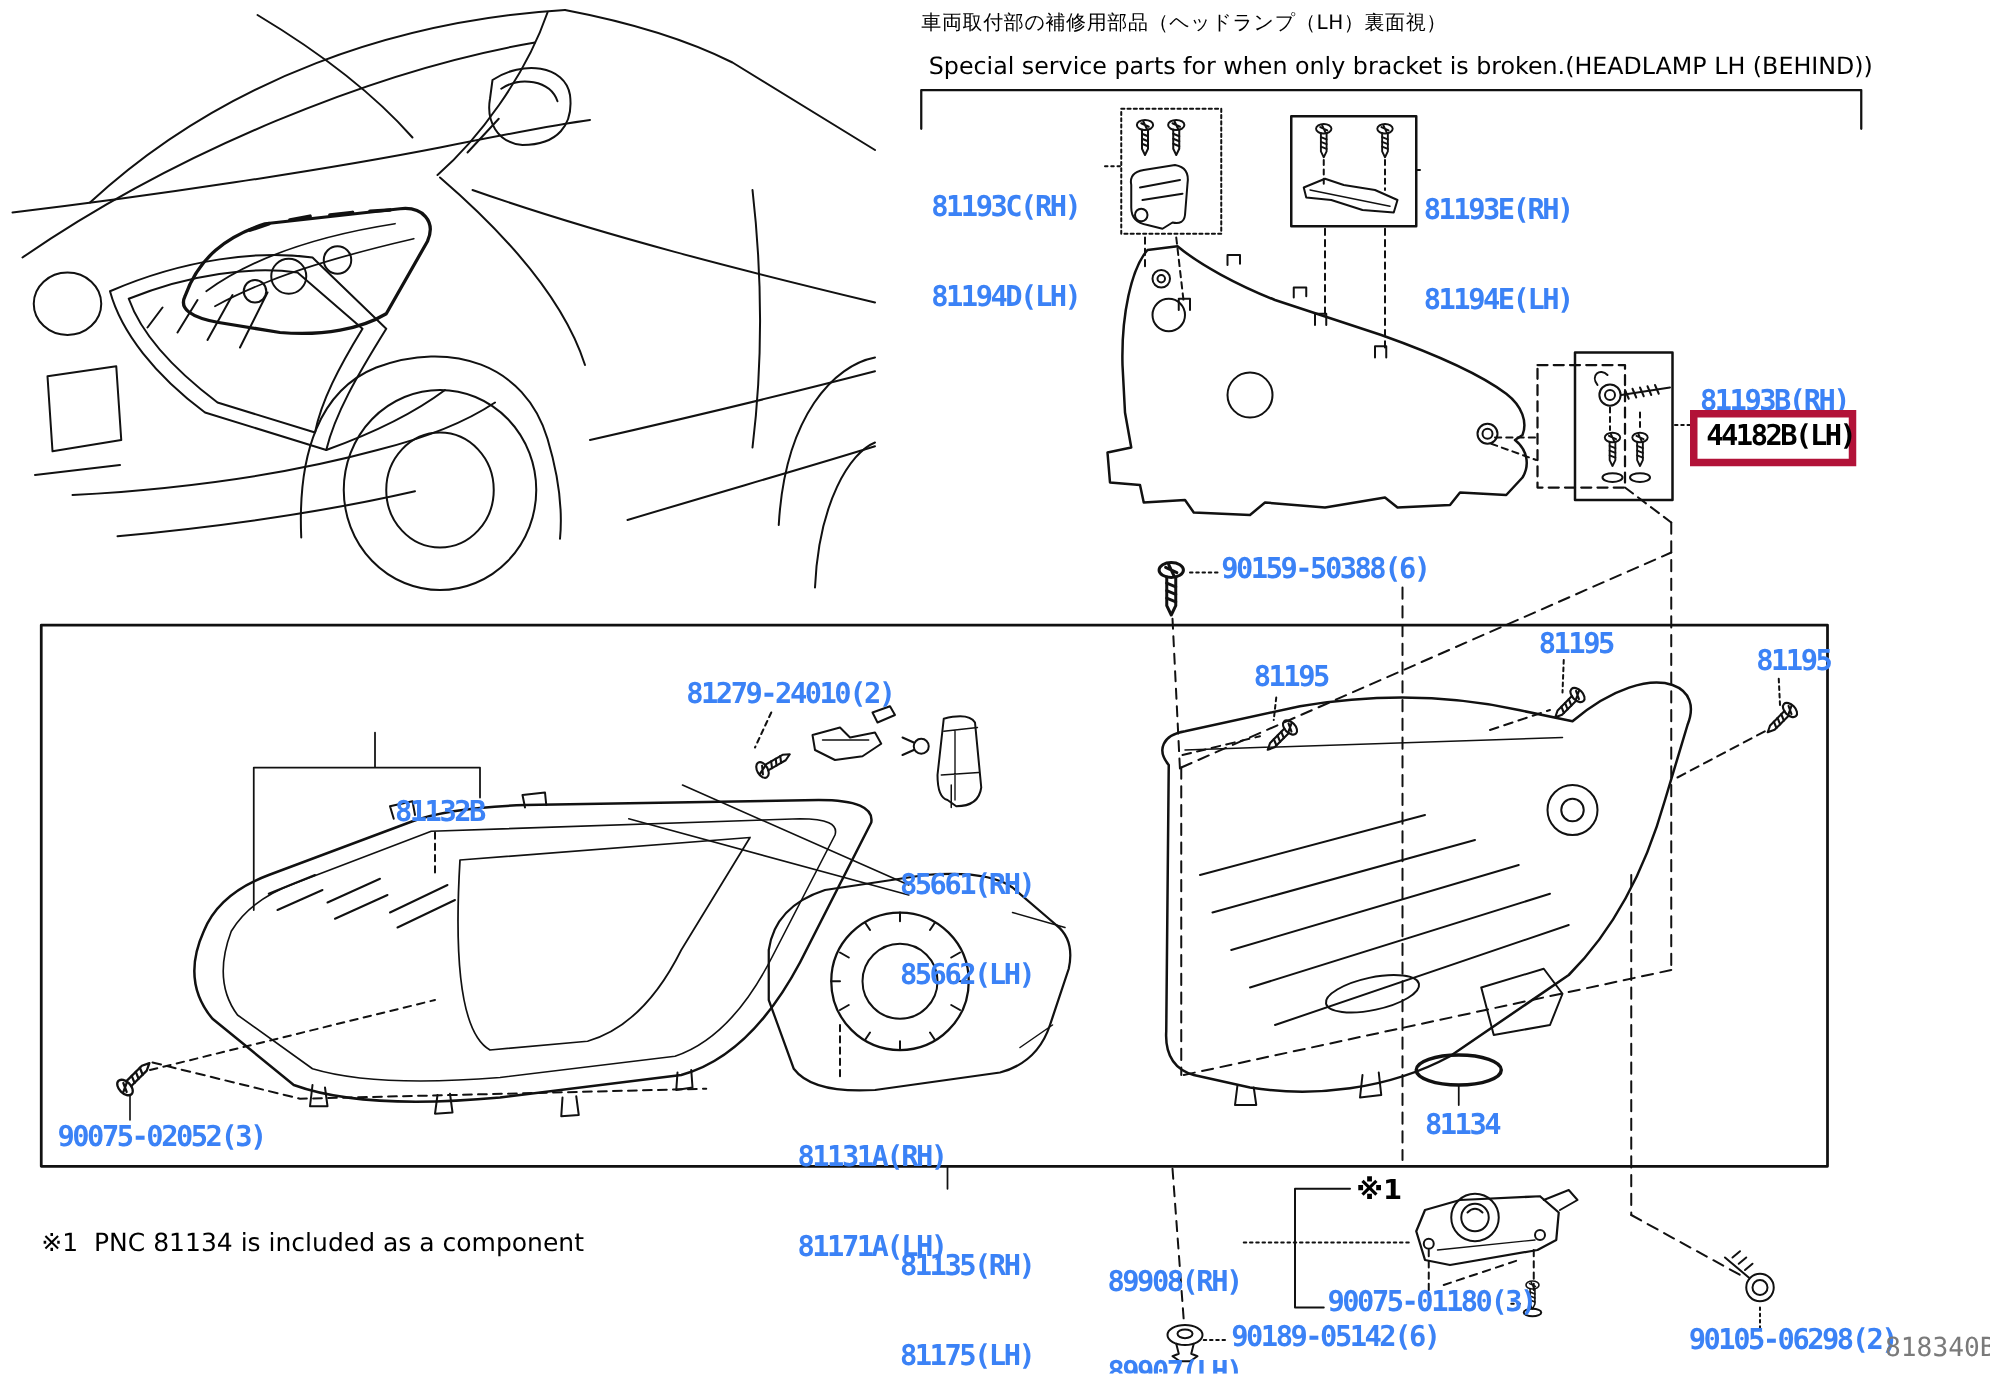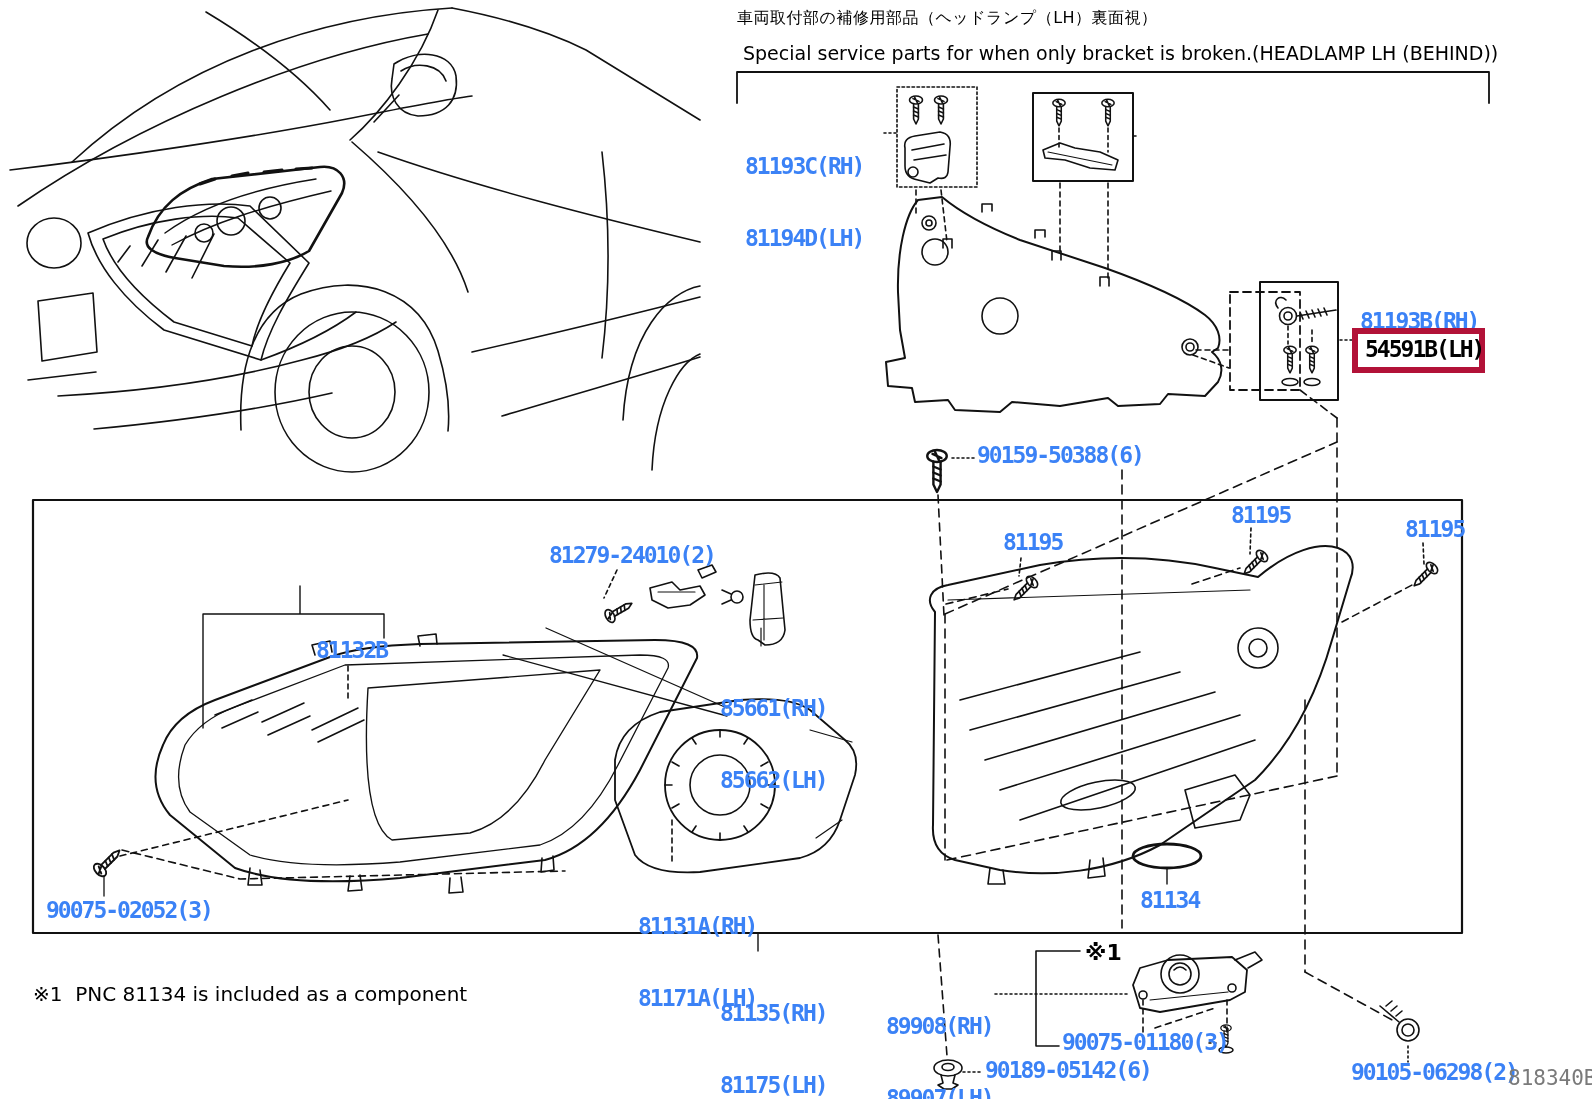--- a/index.html
+++ b/index.html
@@ -269,24 +269,28 @@
 </svg>
 
   <div class="jp" style="left:737px;top:8px;">車両取付部の補修用部品（ヘッドランプ（LH）裏面視）</div>
   <div class="en" style="left:743px;top:42px;">Special service parts for when only bracket is broken.(HEADLAMP LH (BEHIND))</div>
 
   <div class="pn" style="left:745px;top:106px;">
     <div>81193C(RH)</div>
     <div>81194D(LH)</div>
   </div>
 
+  <div class="pn" style="left:1139px;top:108px;">
+    <div>81193E(RH)</div>
+    <div>81194E(LH)</div>
+  </div>
 
   <div class="pn" style="left:1360px;top:309px;z-index:1;">81193B(RH)</div>
   <div id="hlbox" style="border-color: rgb(178, 18, 56);">
-    <div class="pn-in">54591B(LH)</div>
+    <div class="pn-in">44182B(LH)</div>
   </div>
 
   <div class="pn" style="left:977px;top:443px;">90159-50388(6)</div>
 
 
   <div class="pn" style="left:316px;top:638px;">81132B</div>
 
   <div class="pn" style="left:549px;top:543px;">81279-24010(2)</div>
 
   <div class="pn" style="left:720px;top:648px;">

